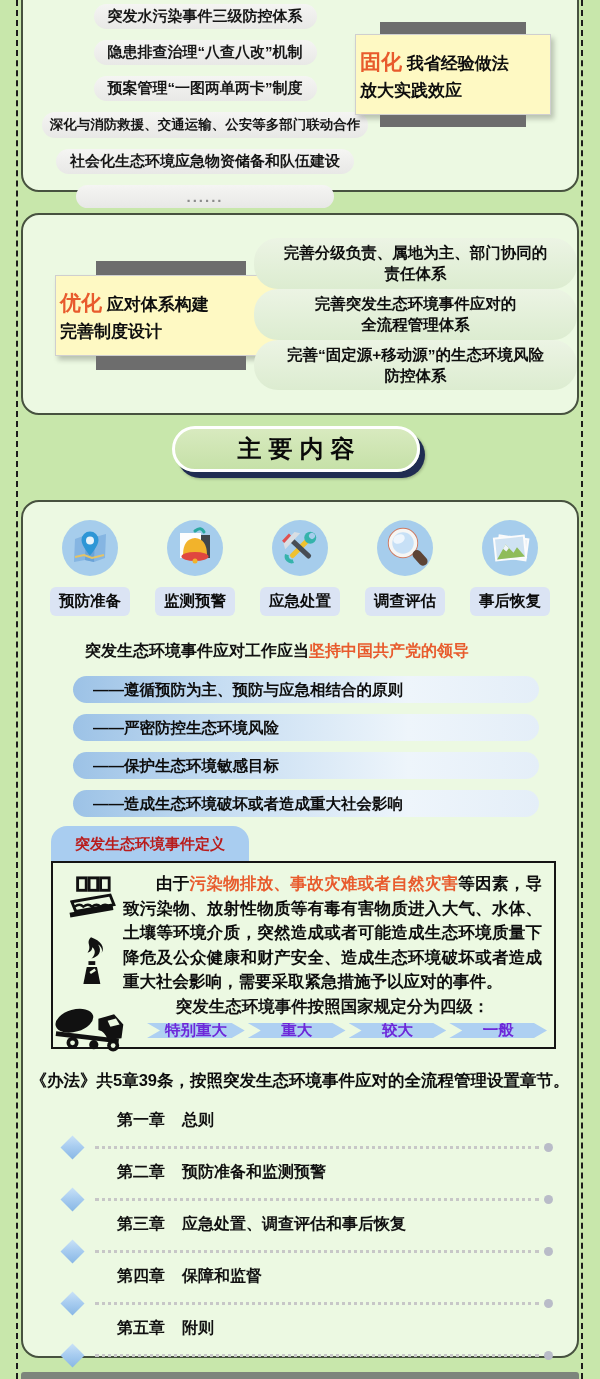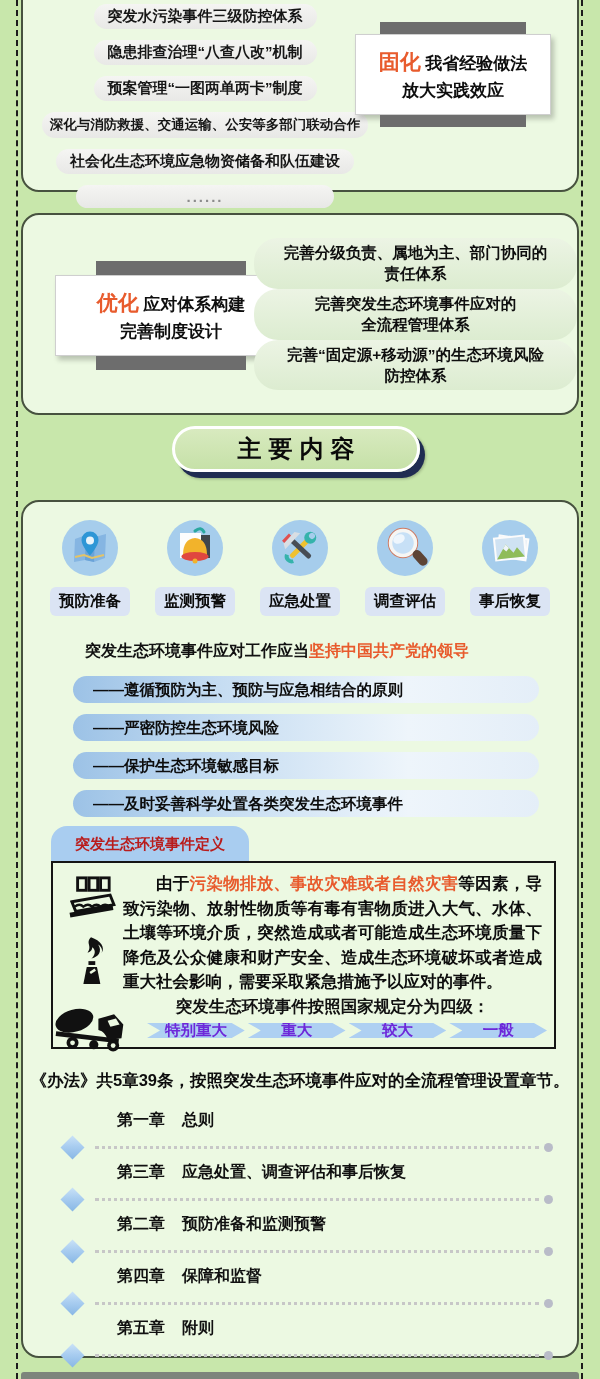--- a/index.html
+++ b/index.html
@@ -32,22 +32,22 @@
   .gray-pill.dots{color:#8c8c8c;letter-spacing:2px;width:230px;text-align:center;}
 
   
   .stamp{position:absolute;}
   #stamp-solidify{right:26px;top:62px;width:196px;}
   #stamp-optimize{left:32px;top:46px;width:232px;}
   .stamp-bar{height:12px;background:#6d6d6d;margin:0 auto;}
   #stamp-solidify .stamp-bar{width:146px;}
   #stamp-optimize .stamp-bar{width:150px;height:14px;}
   .stamp-box{
-    background:#ffffff;border:1px solid #cfcfcf;box-shadow:3px 4px 5px rgba(0,0,0,.22);
-    padding:11px 4px;text-align:center;font-weight:bold;font-size:17px;line-height:1.5;color:#0e0e0e;
+    background:#fef9c3;border:1px solid #cfcfcf;box-shadow:3px 4px 5px rgba(0,0,0,.22);
+    padding:11px 4px;text-align:left;font-weight:bold;font-size:17px;line-height:1.5;color:#0e0e0e;
   }
   .hl{color:#e85b2d;}
   .stamp-box .hl{font-size:21px;}
 
   
   .opt-pills{position:absolute;left:231px;top:23px;width:323px;display:flex;flex-direction:column;}
   .green-pill{
     background:linear-gradient(180deg,#ecf4e4,#dcecd0);
     border-radius:24px;min-height:47px;box-sizing:border-box;padding:4px 6px;
     display:flex;flex-direction:column;justify-content:center;align-items:center;
@@ -252,21 +252,21 @@
     </div>
 
     <div class="leadership">
       <span>突发生态环境事件应对工作应当</span><span class="hl">坚持中国共产党的领导</span>
     </div>
 
     <div class="principles">
       <div class="blue-pill">——遵循预防为主、预防与应急相结合的原则</div>
       <div class="blue-pill">——严密防控生态环境风险</div>
       <div class="blue-pill">——保护生态环境敏感目标</div>
-      <div class="blue-pill">——及时妥善科学处置各类突发生态环境事件</div>
+      <div class="blue-pill">——造成生态环境破坏或者造成重大社会影响</div>
     </div>
 
     <div class="def-tab">突发生态环境事件定义</div>
     <div class="def-box">
       <div class="def-icons">
         <span>
           <svg width="58" height="44" viewBox="0 0 60 46">
             <g fill="none" stroke="#111" stroke-width="3">
               <rect x="16" y="3" width="9" height="13"></rect>
               <rect x="28" y="3" width="9" height="13"></rect>
@@ -320,42 +320,42 @@
             <span>总则</span>
           </div>
         <div class="ch-row">
             <span class="ch-diamond"></span>
             <span class="ch-dots"></span>
             <span class="ch-enddot"></span>
           </div>
       </div>
       <div class="chapter">
         <div class="ch-title">
+            <span class="ch-no">第二章</span>
+            <span>预防准备和监测预警</span>
+          </div>
+        <div class="ch-row">
+            <span class="ch-diamond"></span>
+            <span class="ch-dots"></span>
+            <span class="ch-enddot"></span>
+          </div>
+      </div>
+      <div class="chapter">
+        <div class="ch-title">
             <span class="ch-no">第三章</span>
             <span>应急处置、调查评估和事后恢复</span>
           </div>
         <div class="ch-row">
             <span class="ch-diamond"></span>
             <span class="ch-dots"></span>
             <span class="ch-enddot"></span>
           </div>
       </div>
       <div class="chapter">
         <div class="ch-title">
-            <span class="ch-no">第二章</span>
-            <span>预防准备和监测预警</span>
-          </div>
-        <div class="ch-row">
-            <span class="ch-diamond"></span>
-            <span class="ch-dots"></span>
-            <span class="ch-enddot"></span>
-          </div>
-      </div>
-      <div class="chapter">
-        <div class="ch-title">
             <span class="ch-no">第四章</span>
             <span>保障和监督</span>
           </div>
         <div class="ch-row">
             <span class="ch-diamond"></span>
             <span class="ch-dots"></span>
             <span class="ch-enddot"></span>
           </div>
       </div>
       <div class="chapter">

